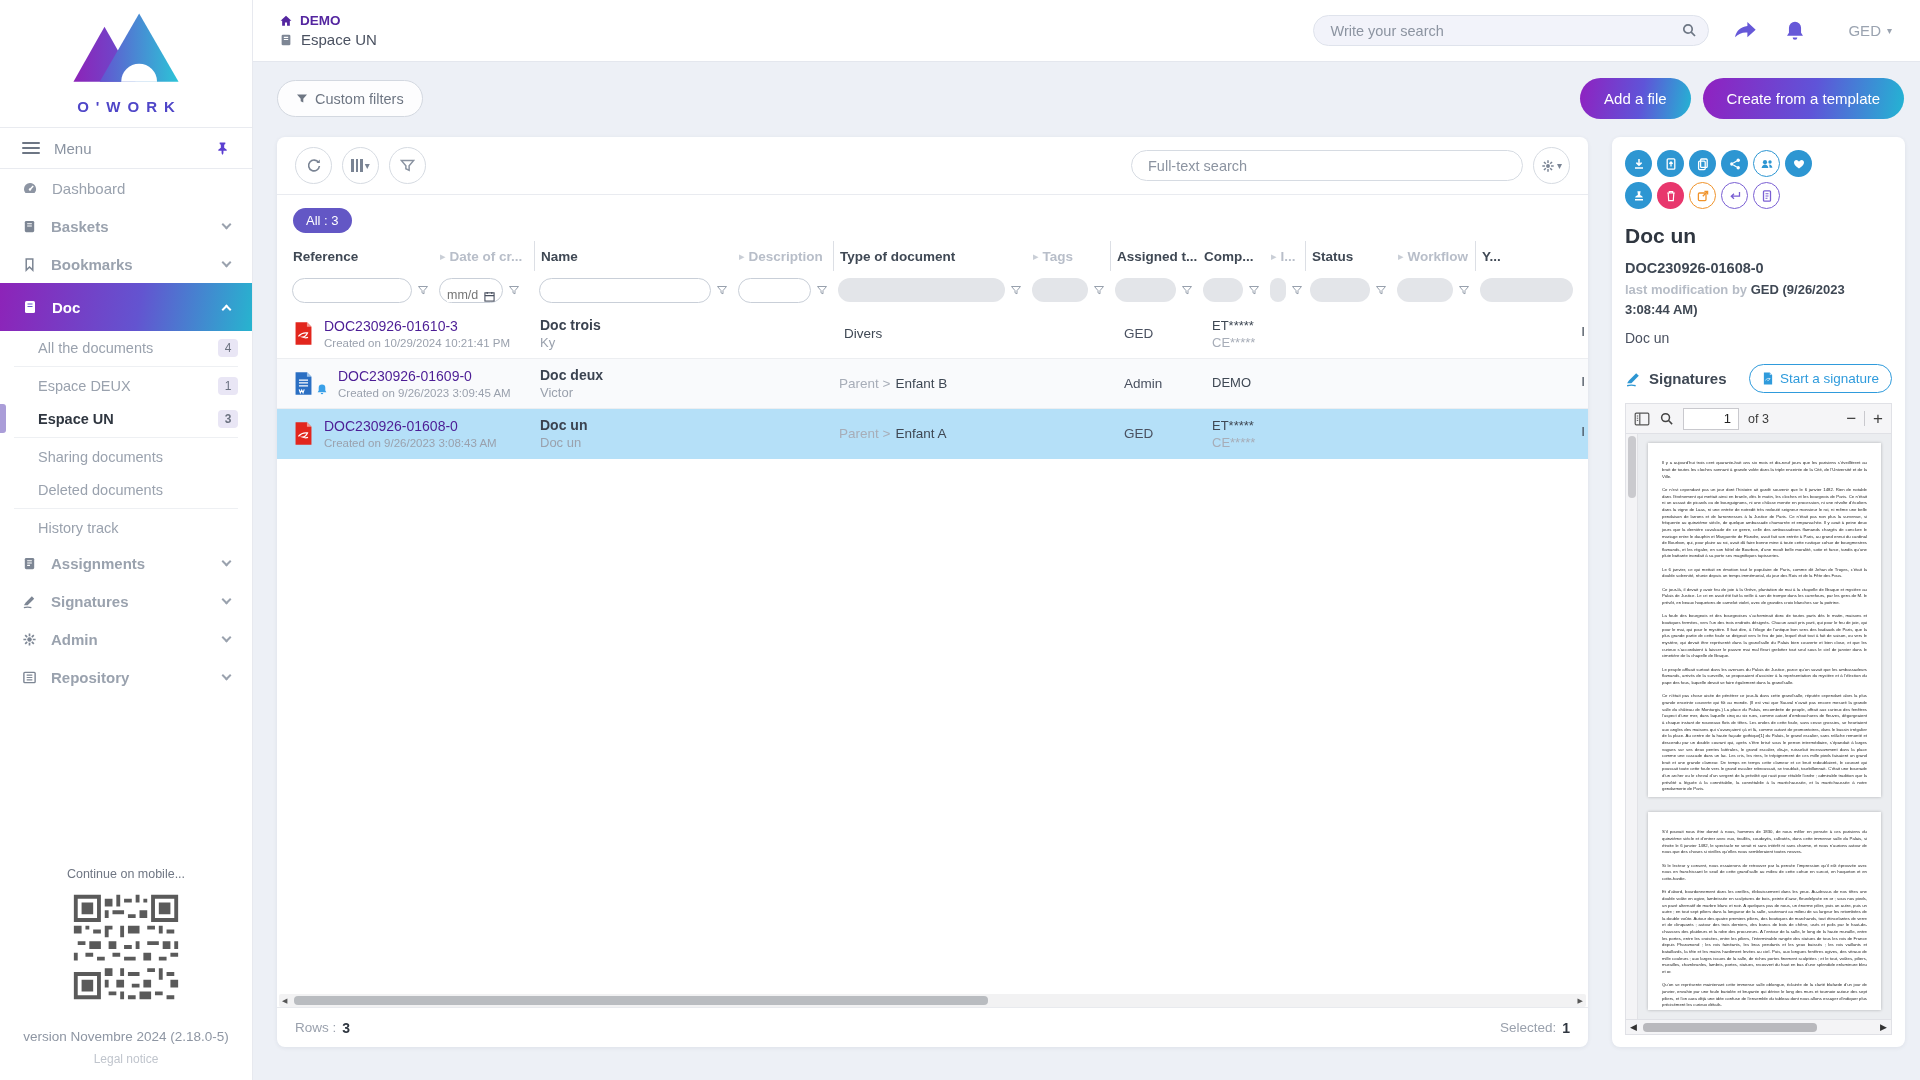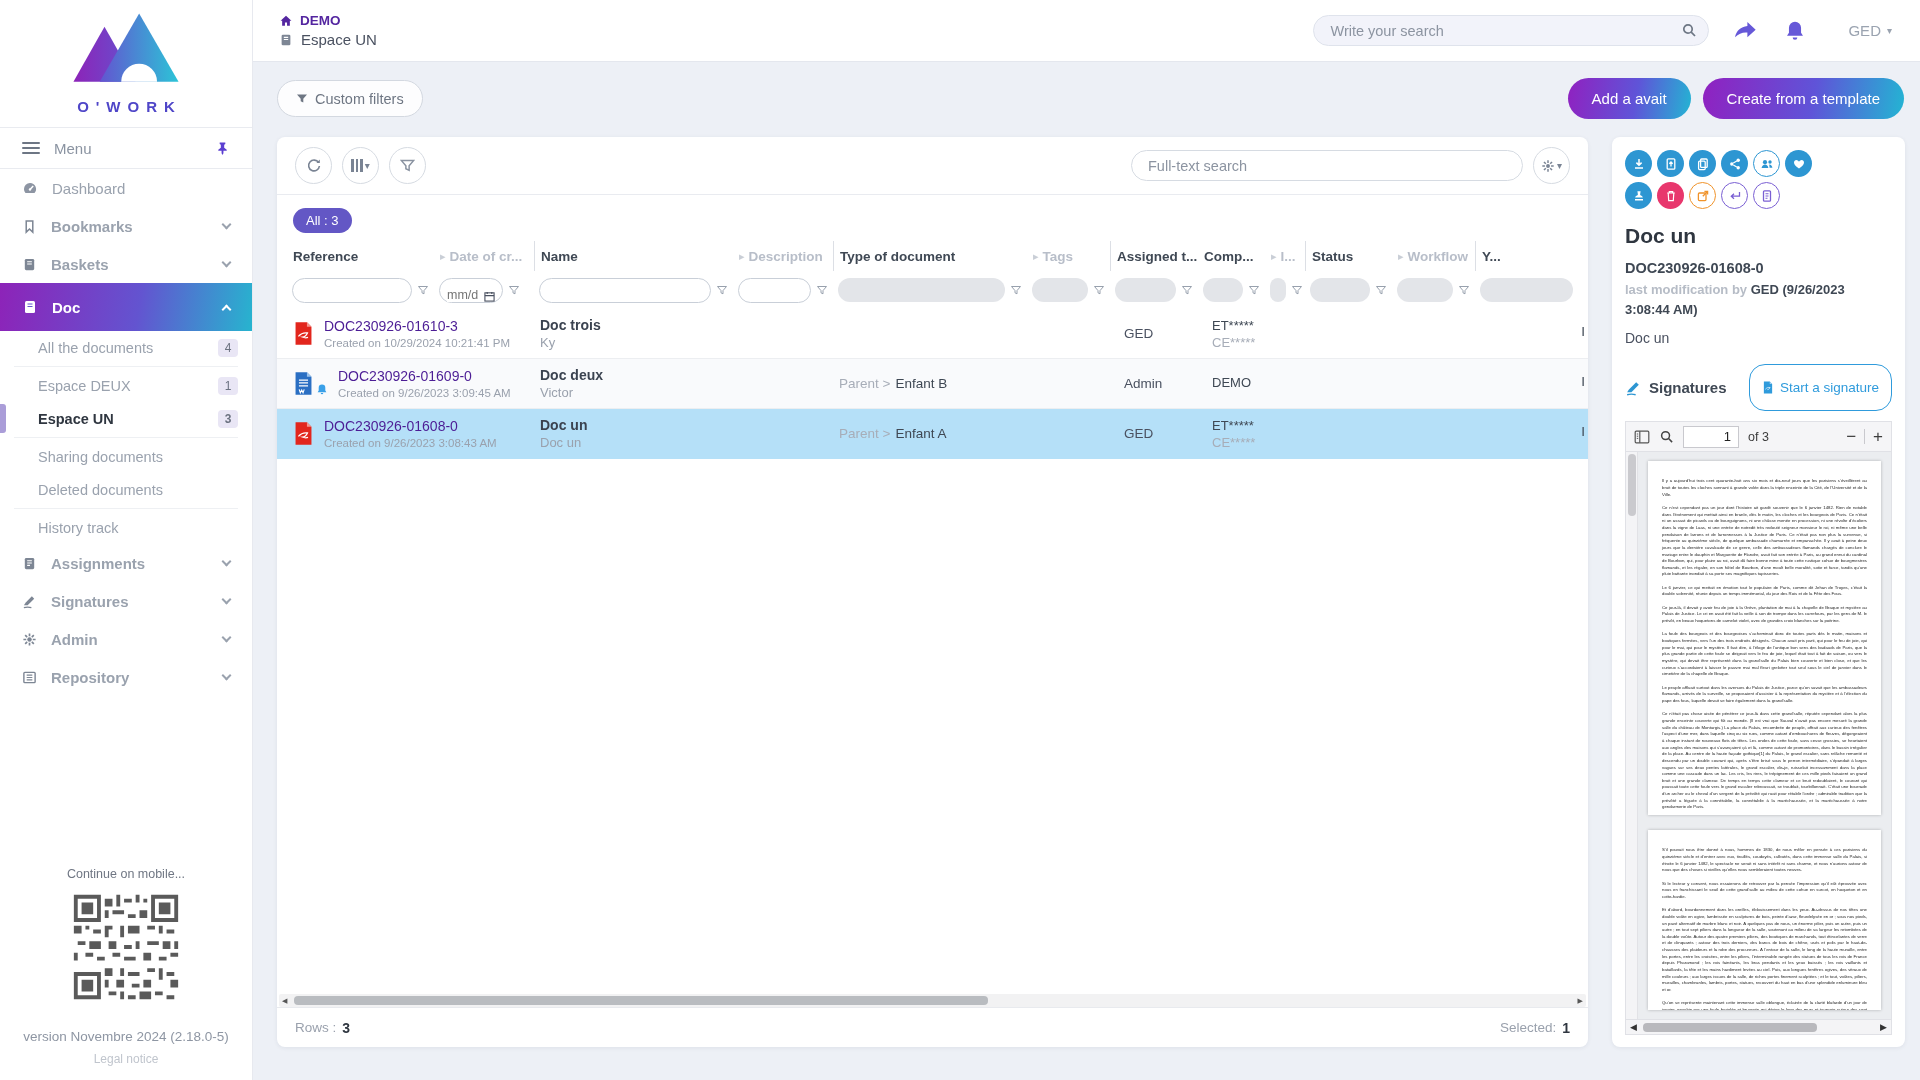--- a/index.html
+++ b/index.html
@@ -116,21 +116,21 @@
   .act.o-orange{background:#fff;border:1.5px solid #f0932a;}
   .act.o-purple{background:#fff;border:1.5px solid #7a5fd3;}
   .d-title{font-size:21px;font-weight:700;color:#2f3640;margin:10px 0 4px;}
   .d-ref{font-size:14.5px;font-weight:700;color:#3f4854;margin:8px 0 2px;}
   .d-mod{font-size:13px;line-height:1.55;margin-top:2px;}
   .d-mod .lab{color:#b6bcc6;font-weight:700;}
   .d-mod .val{color:#3f4854;font-weight:700;}
   .d-desc{font-size:14px;color:#4a5160;margin:10px 0 12px;}
   .sig-row{display:flex;align-items:center;gap:7px;padding:6px 0 10px;}
   .sig-row .lab{font-size:15px;font-weight:700;color:#3f4854;flex:1;}
-  .btn-sig{display:flex;align-items:center;gap:6px;border:1.5px solid #2f9bdc;color:#2f9bdc;background:#fff;border-radius:16px;height:47px;padding:0 12px;font-size:13.5px;}
+  .btn-sig{display:flex;align-items:center;gap:6px;border:1.5px solid #2f9bdc;color:#2f9bdc;background:#fff;border-radius:16px;height:29px;padding:0 12px;font-size:13.5px;}
   .viewer{flex:1;display:flex;flex-direction:column;min-height:0;}
   .vtoolbar{height:31px;background:#f5f5f7;border:1px solid #e0e1e6;display:flex;align-items:center;gap:9px;padding:0 8px;}
   .pageinput{width:56px;height:22px;border:1px solid #c9c9ce;font-size:13px;text-align:right;padding:0 7px;color:#222;}
   .of{font-size:12.5px;color:#3c3c3c;}
   .zoomctl{margin-left:auto;display:flex;align-items:center;gap:8px;color:#3c3c3c;}
   .zoomctl .z{font-size:17px;line-height:1;cursor:pointer;}
   .zoomctl .zdiv{width:1px;height:15px;background:#c9c9ce;}
   .vbody{flex:1;background:#ebedf0;border:1px solid #e0e1e6;border-top:none;display:flex;min-height:0;}
   .vscroll{width:12px;background:#f4f4f6;border-right:1px solid #e2e2e6;position:relative;}
   .vscroll .thumb{position:absolute;top:2px;left:2px;width:8px;height:62px;background:#cacace;border-radius:4px;}
@@ -182,32 +182,32 @@
     <div class="nav-item">
       <svg width="16" height="16" viewBox="0 0 16 16">
           <path d="M8 3a6 6 0 0 0-6 6c0 1.5.6 2.9 1.5 4h9A6 6 0 0 0 8 3z" fill="#8d95a3"></path>
           <path d="M8 9.5 11.2 6" stroke="#fff" stroke-width="1.5"></path>
           <circle cx="8" cy="9.5" r="1.2" fill="#fff"></circle>
         </svg>
       <span style="font-weight:400;">Dashboard</span>
     </div>
     <div class="nav-item">
       <svg width="15" height="15" viewBox="0 0 16 16">
-          <path d="M4.5 2h7v12L8 10.6 4.5 14z" fill="none" stroke="#7d8694" stroke-width="1.6"></path>
-        </svg>
-      <span>Bookmarks</span>
+          <rect x="3" y="2" width="10" height="12" rx="1.5" fill="#7d8694"></rect>
+          <path d="M5.5 5h5M5.5 7.5h5" stroke="#fff" stroke-width="1.2"></path>
+        </svg>
+      <span>Baskets</span>
       <span class="grow"></span>
         <span class="chev"></span>
     </div>
     <div class="nav-item">
       <svg width="15" height="15" viewBox="0 0 16 16">
-          <rect x="3" y="2" width="10" height="12" rx="1.5" fill="#7d8694"></rect>
-          <path d="M5.5 5h5M5.5 7.5h5" stroke="#fff" stroke-width="1.2"></path>
-        </svg>
-      <span>Baskets</span>
+          <path d="M4.5 2h7v12L8 10.6 4.5 14z" fill="none" stroke="#7d8694" stroke-width="1.6"></path>
+        </svg>
+      <span>Bookmarks</span>
       <span class="grow"></span>
         <span class="chev"></span>
     </div>
 
     <div class="nav-item nav-doc">
       <svg width="16" height="16" viewBox="0 0 16 16">
           <rect x="3" y="2" width="10" height="12" rx="1.5" fill="#ffffff"></rect>
           <path d="M5.5 5h5M5.5 7.5h5" stroke="#6354d0" stroke-width="1.2"></path>
         </svg>
       <span>Doc</span>
@@ -336,21 +336,21 @@
   </header>
 
   <div class="subheader">
     <button class="btn-outline">
       <svg width="12" height="12" viewBox="0 0 12 11">
           <path d="M1 1h10L7.3 5.3V9L4.7 7.7V5.3z" fill="#6e7683"></path>
         </svg>
       <span>Custom filters</span>
     </button>
     <div class="hspacer"></div>
-    <button class="btn-grad">Add a avait</button>
+    <button class="btn-grad">Add a file</button>
     <button class="btn-grad">Create from a template</button>
   </div>
 
   <div class="content">
 
     <section class="card table-card">
       <div class="tbar">
         <button class="circle-btn">
           <svg width="16" height="16" viewBox="0 0 16 16">
               <path d="M12.6 4.6A5.4 5.4 0 1 0 13.4 8" fill="none" stroke="#7a8494" stroke-width="1.6"></path>
@@ -516,20 +516,24 @@
               <path d="M4.5 13.5c2.5-2.8 5-3.5 8-3-1 2.2-2.5 3.4-4.5 3.6 1.8.8 3.4.8 5 .4" fill="none" stroke="#fff" stroke-width="1.1"></path>
             </svg>
           <div>
             <div class="ref-main">DOC230926-01610-3</div>
             <div class="ref-sub">Created on 10/29/2024 10:21:41 PM</div>
           </div>
         </div>
         <div class="c-name">
           <span class="name-main">Doc trois</span>
           <span class="name-sub">Ky</span>
+        </div>
+        <div class="c-type">
+          <span class="type-prefix"></span>
+          <span class="type-name">Divers</span>
         </div>
         <div class="c-assigned">GED</div>
         <div class="c-comp">
           <span class="comp1">ET*****</span>
           <span class="comp2">CE*****</span>
         </div>
         <span class="row-edge">I</span>
       </div>
 
       <div class="tgrid row alt">

